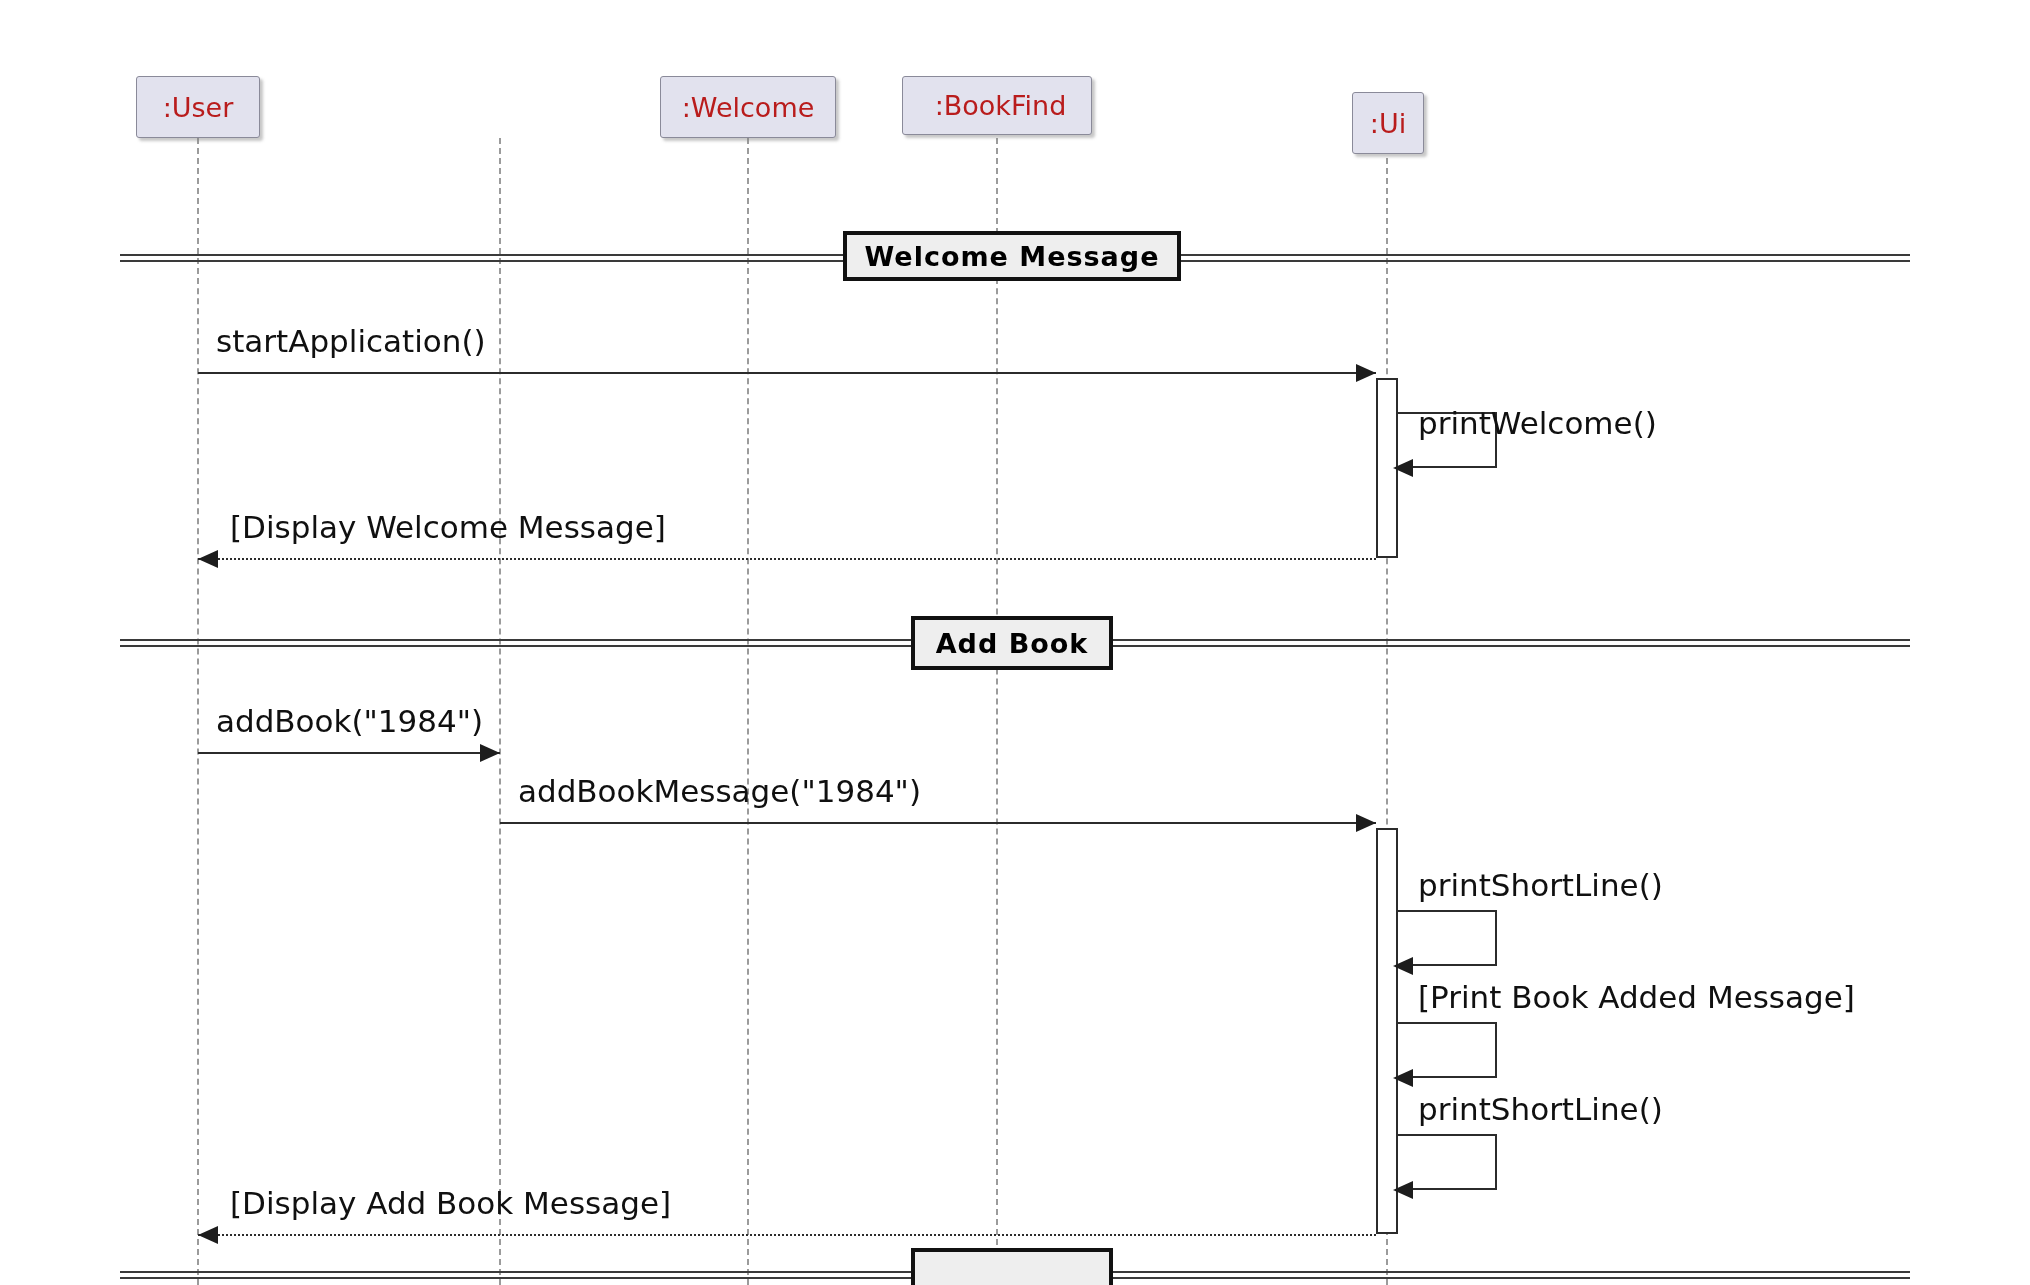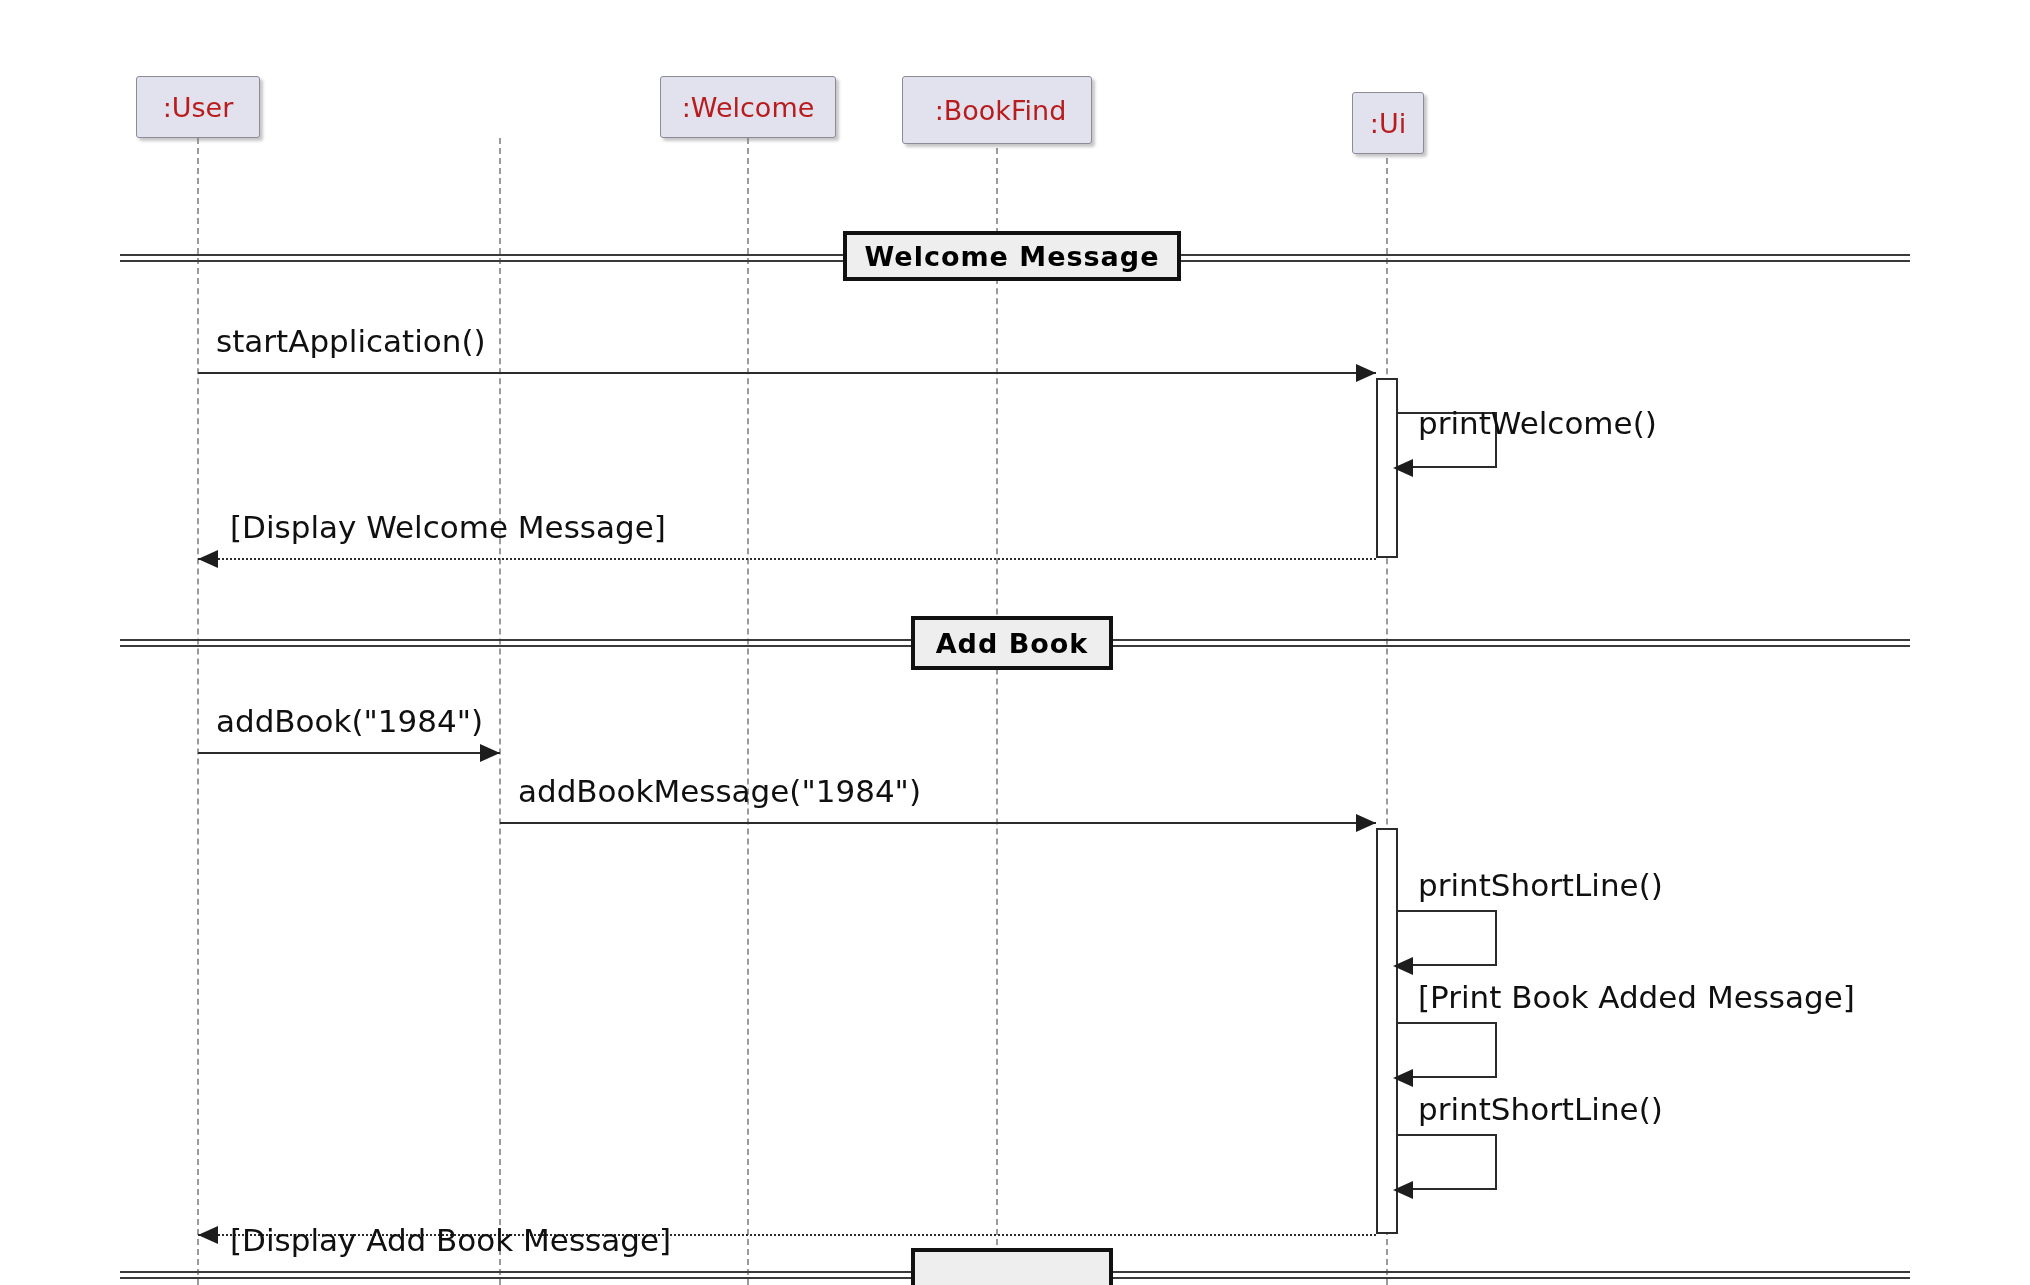--- a/index.html
+++ b/index.html
@@ -152,18 +152,18 @@
     <div class="arrow-head left" style="left: 1393px; top: 957px;"></div>
     <div class="msg-label" style="left: 1418px; top: 870px;">printShortLine()</div>
     <div class="selfcall" style="left: 1397px; top: 1022px; width: 100px; height: 56px;"></div>
     <div class="arrow-head left" style="left: 1393px; top: 1069px;"></div>
     <div class="msg-label" style="left: 1418px; top: 982px;">[Print Book Added Message]</div>
     <div class="selfcall" style="left: 1397px; top: 1134px; width: 100px; height: 56px;"></div>
     <div class="arrow-head left" style="left: 1393px; top: 1181px;"></div>
     <div class="msg-label" style="left: 1418px; top: 1094px;">printShortLine()</div>
     <div class="msg-line dotted" style="left: 198px; top: 1234px; width: 1178px;"></div>
     <div class="arrow-head left" style="top: 1226px; left: 198px;"></div>
-    <div class="msg-label" style="left: 230px; top: 1225px;">[Display Add Book Message]</div>
+    <div class="msg-label" style="left: 230px; top: 1188px;">[Display Add Book Message]</div>
     <div class="participant-box" style="left: 136px; top: 76px; width: 124px; height: 62px;">:User</div>
     <div class="participant-box" style="left: 660px; top: 76px; width: 176px; height: 62px;">:Welcome</div>
-    <div class="participant-box" style="left: 902px; top: 76px; width: 190px; height: 68px; padding-left: 7px;">:BookFind</div>
+    <div class="participant-box" style="left: 902px; top: 76px; width: 190px; height: 59px; padding-left: 7px;">:BookFind</div>
     <div class="participant-box" style="left: 1352px; top: 76px; width: 72px; height: 62px; margin-top: 16px;">:Ui</div>
   </div>
 
 </body></html>

